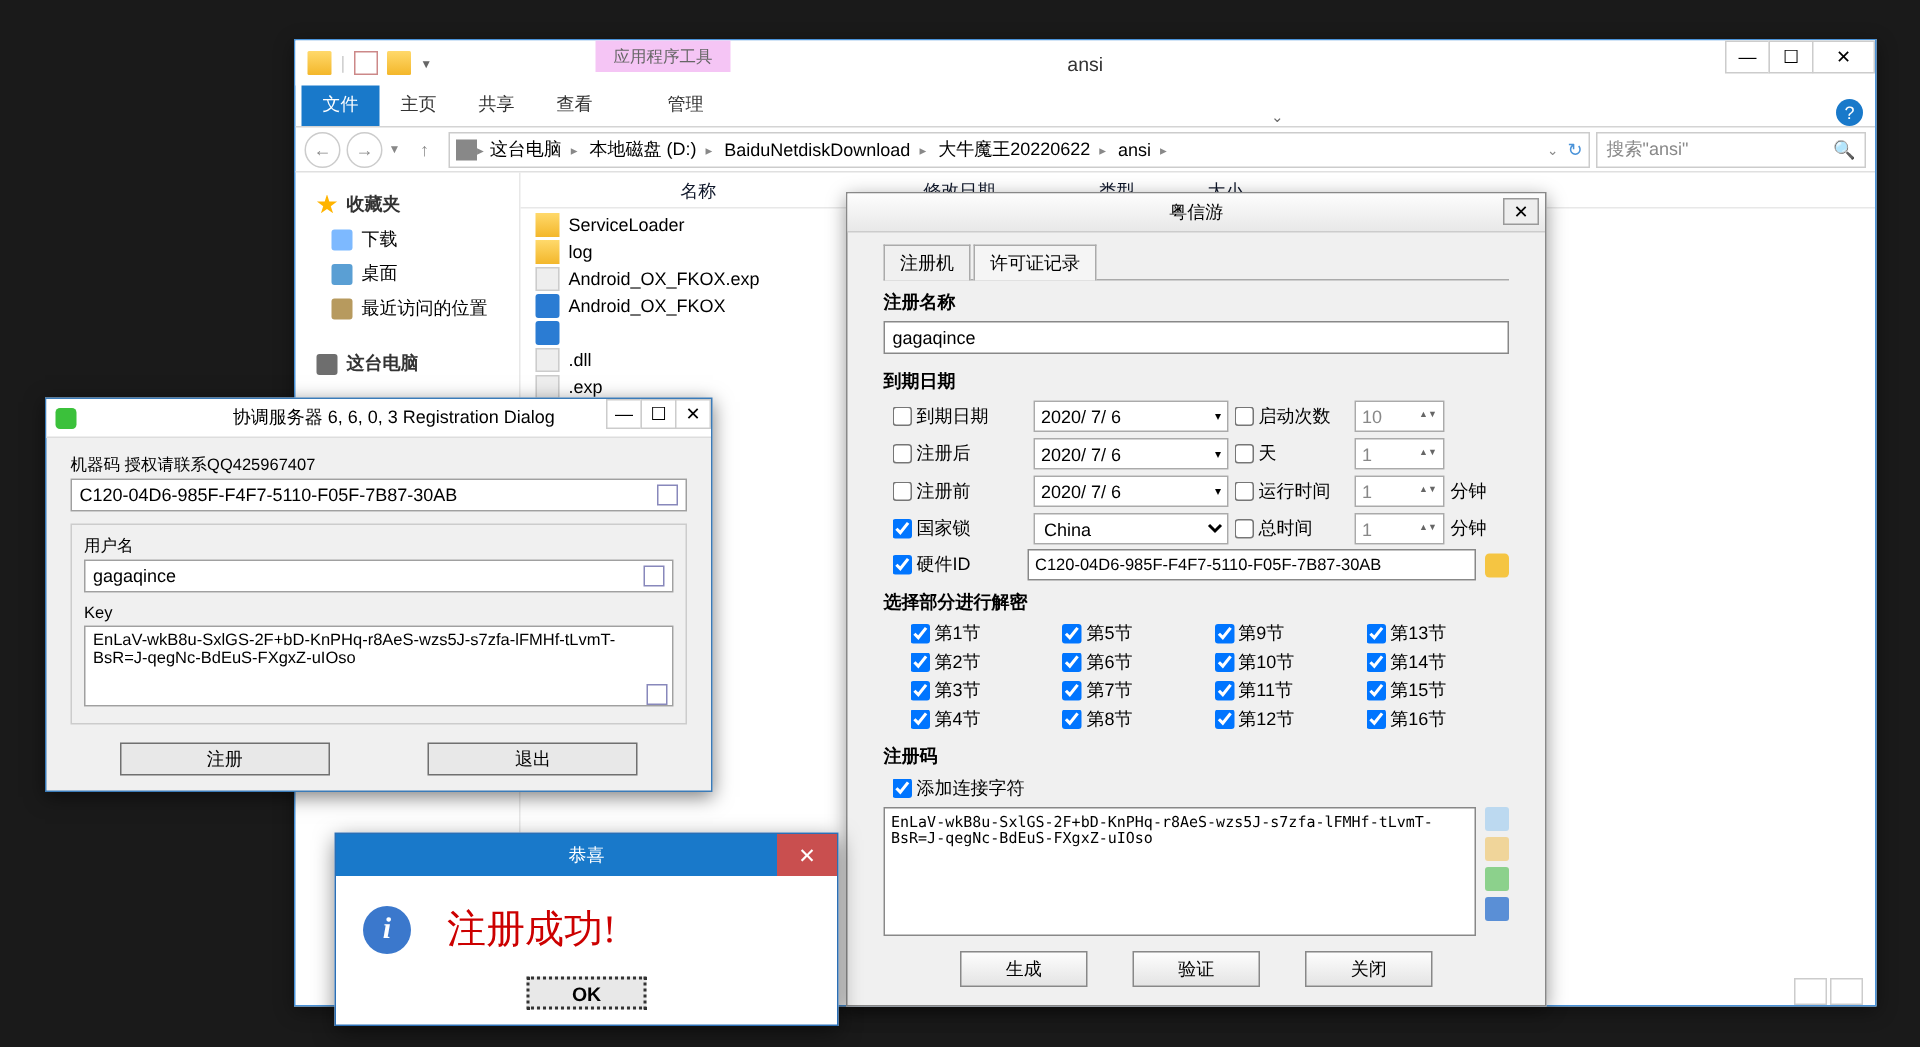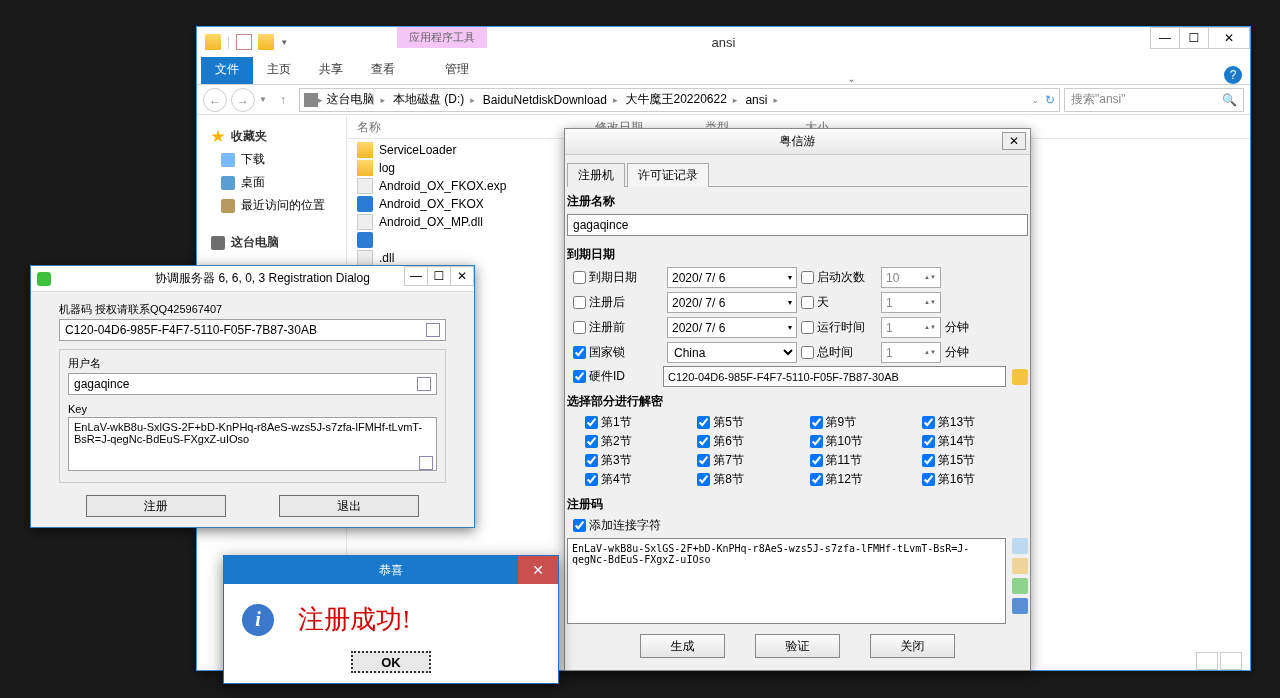--- a/index.html
+++ b/index.html
@@ -35,42 +35,42 @@
 .sidebar { width: 150px; border-right: 1px solid #e8e8e8; padding: 10px 6px; }
 .sidebar-item { display: flex; align-items: center; gap: 6px; padding: 3px 4px 3px 18px; }
 .sidebar-group { padding-left: 8px; font-weight: bold; color: #333; }
 .star-icon { width: 14px; height: 14px; background: #ffb400; clip-path: polygon(50% 0,61% 35%,98% 35%,68% 57%,79% 91%,50% 70%,21% 91%,32% 57%,2% 35%,39% 35%); display: inline-block; }
 .dl-icon { width: 14px; height: 14px; background: #7db9ff; border-radius: 2px; display: inline-block; }
 .desk-icon { width: 14px; height: 14px; background: #5a9fd4; border-radius: 2px; display: inline-block; }
 .pc-icon { width: 14px; height: 14px; background: #6e6e6e; border-radius: 2px; display: inline-block; }
 
 .file-panel { flex: 1; }
 .file-header { height: 24px; display: flex; border-bottom: 1px solid #e8e8e8; }
-.file-header div { padding: 4px 10px; color: #737373; border-right: 1px solid transparent; }
+.file-header div { padding: 4px 10px; color: #0f172a; border-right: 1px solid transparent; text-align: center; }
 .file-header .col-name { width: 238px; }
 .file-header .col-date { width: 110px; }
 .file-header .col-type { width: 100px; }
 .file-list { padding: 2px 0; }
 .file-row { display: flex; align-items: center; gap: 6px; padding: 1px 10px; height: 18px; }
 .file-row .fi { width: 16px; height: 16px; display: inline-block; }
 .fi-folder { background: linear-gradient(#ffd96b,#f3b72b); }
 .fi-dll { background: #eee; border: 1px solid #ccc; }
 .fi-blue { background: #2b7cd3; border-radius: 2px; }
 
 .explorer-footer { position: absolute; bottom: 0; right: 8px; display: flex; gap: 2px; }
 .view-btn { width: 22px; height: 18px; border: 1px solid #ccc; }
 
 
 .reg-dialog { position: absolute; left: 30px; top: 265px; width: 445px; background: #f0f0f0; border: 1px solid #3a7bb8; box-shadow: 0 3px 12px rgba(0,0,0,0.5); }
 .dlg-titlebar { height: 26px; background: #fff; display: flex; align-items: center; padding-left: 6px; position: relative; border-bottom: 1px solid #ddd; }
 .dlg-titlebar .ttl { flex: 1; text-align: center; }
 .dlg-titlebar .win-controls { position: absolute; right: 0; top: 0; }
 .dlg-titlebar .win-btn { height: 20px; width: 24px; }
 .green-icon { width: 14px; height: 14px; background: #3bc13b; border-radius: 3px; display: inline-block; }
-.reg-body { padding: 10px 28px; }
+.reg-body { padding: 10px 16px; }
 .reg-label { font-size: 11px; margin-bottom: 2px; }
 .reg-field { width: 100%; border: 1px solid #a0a0a0; background: #fff; padding: 3px 5px; margin-bottom: 8px; display: flex; align-items: center; justify-content: space-between; }
 .copy-icon { width: 14px; height: 14px; background: #fff; border: 1px solid #88b; display: inline-block; }
 .reg-group { border: 1px solid #ccc; padding: 6px 8px 8px; margin-top: 6px; }
 .reg-textarea { width: 100%; height: 54px; border: 1px solid #a0a0a0; background: #fff; padding: 3px 5px; font-size: 11px; resize: none; font-family: inherit; }
 .reg-buttons { display: flex; justify-content: space-around; margin-top: 12px; }
 .reg-btn { width: 140px; height: 22px; border: 1px solid #707070; background: #e8e8e8; }
 
 
 .msgbox { position: absolute; left: 223px; top: 555px; width: 336px; background: #fff; border: 1px solid #2b6fb5; box-shadow: 0 4px 14px rgba(0,0,0,0.5); }
@@ -79,21 +79,21 @@
 .msgbox-body { padding: 18px 18px 8px; display: flex; align-items: center; gap: 24px; }
 .info-icon { width: 32px; height: 32px; border-radius: 50%; background: #3b78cc; color: #fff; display: flex; align-items: center; justify-content: center; font-style: italic; font-family: Georgia, serif; font-size: 20px; font-weight: bold; }
 .msgbox-text { color: #cc0000; font-size: 26px; font-family: "SimSun", serif; }
 .msgbox-footer { text-align: center; padding: 6px 0 10px; }
 .msgbox-ok { width: 80px; height: 22px; border: 2px dotted #333; background: #e8e8e8; font-weight: bold; font-size: 13px; }
 
 
 .lic-dialog { position: absolute; left: 564px; top: 128px; width: 467px; background: #f0f0f0; border: 1px solid #888; box-shadow: 0 3px 12px rgba(0,0,0,0.4); }
 .lic-titlebar { height: 26px; background: linear-gradient(#fdfdfd,#e8e8e8); display: flex; align-items: center; justify-content: center; position: relative; border-bottom: 1px solid #ccc; }
 .lic-close { position: absolute; right: 4px; top: 3px; width: 24px; height: 18px; border: 1px solid #999; background: #eee; display: flex; align-items: center; justify-content: center; }
-.lic-body { padding: 8px 2px 12px; }
+.lic-body { padding: 8px 24px 12px; }
 .lic-tabs { display: flex; border-bottom: 1px solid #aaa; margin-bottom: 6px; }
 .lic-tab { padding: 3px 10px; border: 1px solid #aaa; border-bottom: none; background: #f5f5f5; margin-right: 2px; margin-bottom: -1px; }
 .lic-tab.active { background: #f0f0f0; }
 .lic-section-label { font-weight: bold; margin: 4px 0; font-size: 12px; }
 .lic-input { width: 100%; border: 1px solid #888; background: #fff; padding: 3px 5px; margin-bottom: 6px; }
 .lic-grid { display: grid; grid-template-columns: 90px 130px 76px 60px 34px; gap: 4px 4px; align-items: center; margin-left: 6px; }
 .lic-check { display: flex; align-items: center; gap: 3px; }
 .lic-check input[type=checkbox] { width: 13px; height: 13px; }
 .lic-date { border: 1px solid #aaa; background: #fff; padding: 2px 4px; display: flex; justify-content: space-between; align-items: center; height: 21px; }
 .lic-num { border: 1px solid #aaa; background: #fff; padding: 2px 4px; display: flex; justify-content: space-between; align-items: center; height: 21px; color: #888; }
@@ -203,24 +203,20 @@
           </div>
           <div class="file-row">
             <span class="fi fi-dll"></span>
             <span>Android_OX_FKOX.exp</span>
           </div>
           <div class="file-row">
             <span class="fi fi-blue"></span>
             <span>Android_OX_FKOX</span>
           </div>
           <div class="file-row">
-            <span class="fi fi-dll"></span>
-            <span>Android_OX_MP.dll</span>
-          </div>
-          <div class="file-row">
             <span class="fi fi-blue"></span>
             <span></span>
           </div>
           <div class="file-row">
             <span class="fi fi-dll"></span>
             <span>.dll</span>
           </div>
           <div class="file-row">
             <span class="fi fi-dll"></span>
             <span>.exp</span>

